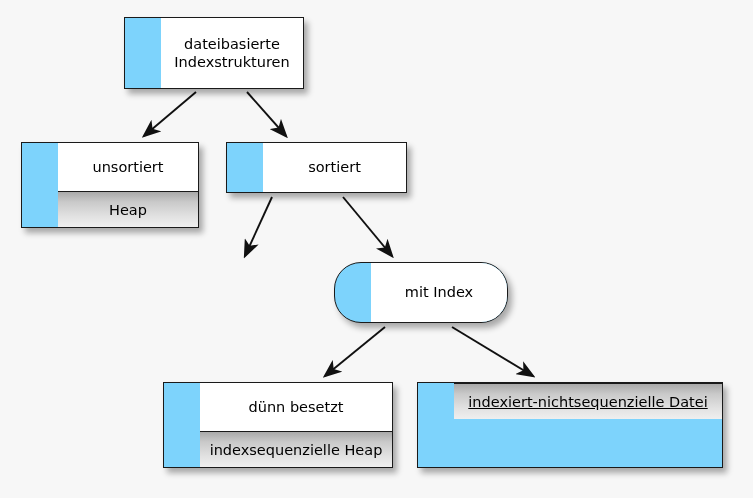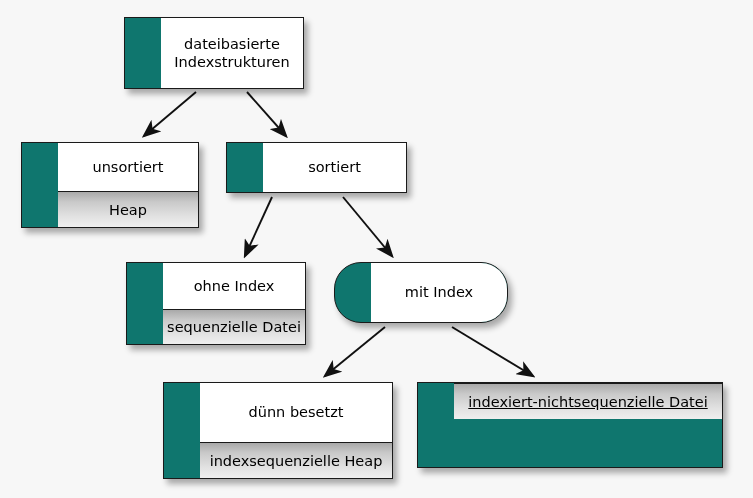--- a/index.html
+++ b/index.html
@@ -24,21 +24,21 @@
     left: 0;
     top: 0;
     width: 753px;
     height: 498px;
     pointer-events: none;
   }
   .node {
     position: absolute;
     box-sizing: border-box;
     border: 1.6px solid #1a1a1a;
-    background: #0f766e;
+    background: #7dd3fc;
     box-shadow: 4px 5px 6px rgba(0,0,0,0.32);
     display: flex;
     flex-direction: column;
     overflow: hidden;
     padding-left: 36px;
   }
   .node-title {
     flex: 1 1 auto;
     display: flex;
     align-items: center;
@@ -108,30 +108,26 @@
 
   <div class="node" id="node-unsortiert" style="left: 21px; top: 142px; width: 178px; height: 86px;">
     <div class="node-title">unsortiert</div>
     <div class="node-sub" style="height: 36px;">Heap</div>
   </div>
 
   <div class="node" id="node-sortiert" style="left: 226px; top: 142px; width: 181px; height: 51px;">
     <div class="node-title">sortiert</div>
   </div>
 
-  <div class="node" id="node-ohne-index" style="left: 126px; top: 262px; width: 180px; height: 83px;">
-    <div class="node-title">ohne Index</div>
-    <div class="node-sub" style="height: 35px;">sequenzielle Datei</div>
-  </div>
 
   <div class="node" id="node-mit-index" style="left: 334px; top: 262px; width: 174px; height: 61px; border-radius: 27px;">
     <div class="node-title">mit Index</div>
   </div>
 
-  <div class="node" id="node-duenn-besetzt" style="left: 163px; top: 382px; width: 230px; height: 97px;">
+  <div class="node" id="node-duenn-besetzt" style="left: 163px; top: 382px; width: 230px; height: 86px;">
     <div class="node-title">dünn besetzt</div>
     <div class="node-sub" style="height: 36px;">indexsequenzielle Heap</div>
   </div>
 
   <div class="node" id="node-dicht-besetzt" style="left: 417px; top: 382px; width: 306px; height: 86px;">
     <div class="node-sub" style="height: 36px; text-decoration: underline;">indexiert-nichtsequenzielle Datei</div>
   </div>
 
 </div>
 

